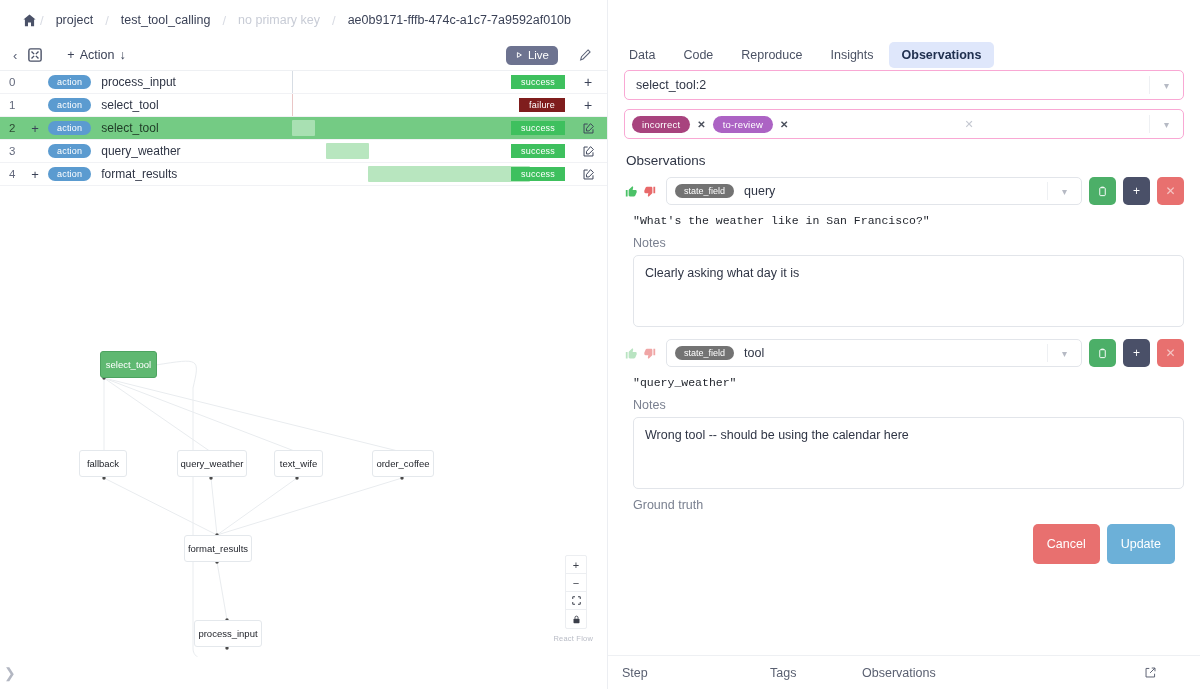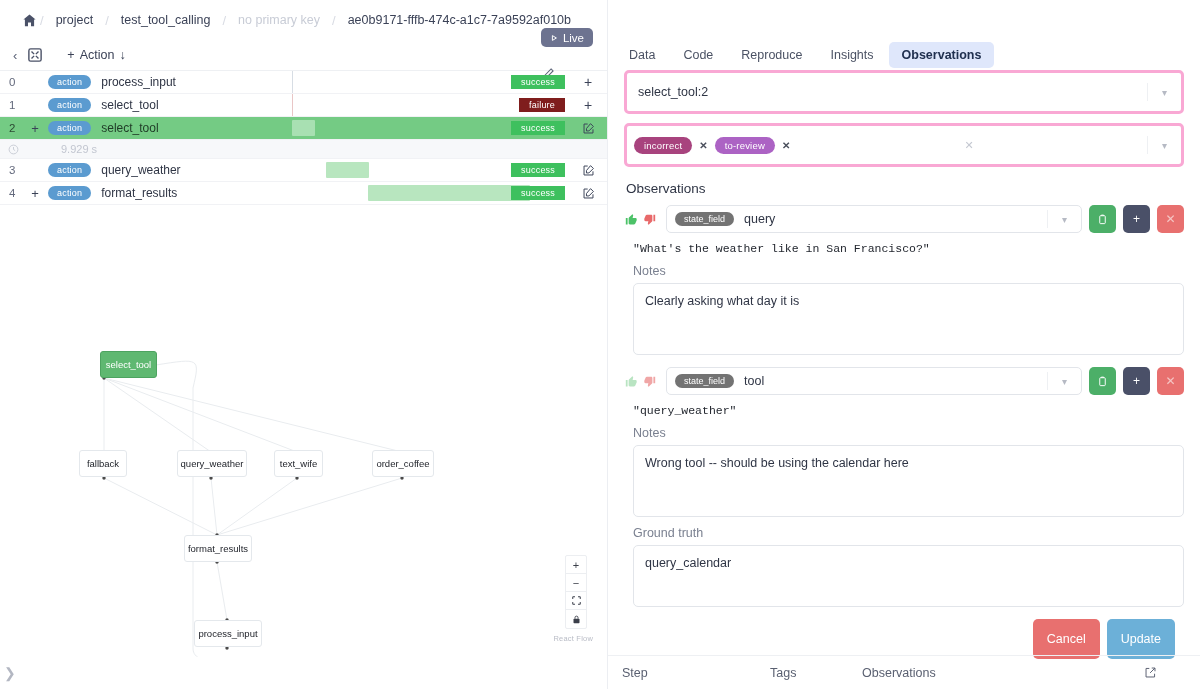--- a/index.html
+++ b/index.html
@@ -21,21 +21,21 @@
   .crumb { font-size: 12.5px; color: #3b4257; padding: 0 10px; white-space: nowrap; }
   .crumb.muted { color: #c8ccd6; }
   .crumb-sep { color: #d8dbe3; font-size: 13px; padding: 0 2px; }
   .home-icon { display: inline-flex; align-items: center; justify-content: center; color: #4b5268; width: 18px; height: 18px; }
 
   
   .toolbar { height: 30px; display: flex; align-items: center; padding: 0 14px 0 10px; gap: 6px; position: relative; }
   .tb-chev { color: #5d6479; font-size: 13px; padding: 0 3px; cursor: pointer; }
   .tb-grid { width: 17px; height: 17px; display: flex; align-items: center; justify-content: center; color: #4a5167; cursor: pointer; }
   .tb-action { display: flex; align-items: center; gap: 5px; font-size: 12.5px; color: #3b4257; margin-left: 18px; cursor: pointer; }
-  .tb-right { margin-left: auto; display: flex; gap: 20px; flex-direction: column; }
+  .tb-right { margin-left: auto; display: flex; align-items: center; gap: 20px; }
   .live-btn {
     background: #6d7390; color: #fff; border-radius: 5px;
     font-size: 11.5px; height: 19px; padding: 0 9px;
     display: inline-flex; align-items: center; gap: 5px; cursor: pointer;
     border: none;
   }
   .pencil { color: #5d6479; width: 15px; height: 15px; display: inline-flex; cursor: pointer; }
 
   
   .trace { border-top: 1px solid #eef0f3; }
@@ -79,21 +79,21 @@
   .rf-label { position: absolute; right: 14px; bottom: 14px; font-size: 7.5px; color: #b9bcc6; letter-spacing: .2px; }
   .bl-chev { position: absolute; left: 4px; bottom: 8px; color: #b3b7c2; font-size: 14px; cursor: pointer; }
 
   
   .right-pane { width: 592px; height: 689px; position: relative; background: #fff; }
   .tabs { display: flex; align-items: center; gap: 2px; padding: 40px 0 0 8px; height: 70px; }
   .tab { font-size: 12.5px; color: #4b5264; padding: 6px 13px; border-radius: 5px; cursor: pointer; }
   .tab.active { background: #dfe7fb; color: #20304f; font-weight: bold; }
 
   .field-box {
-    margin: 0 16px; height: 44px; border: 3px solid #f9a8d4; border-radius: 5px;
+    margin: 0 16px; height: 30px; border: 1px solid #f9a8d4; border-radius: 5px;
     display: flex; align-items: center; padding: 0 0 0 11px; background: #fff;
   }
   .field-val { font-size: 12.5px; color: #2f3545; }
   .field-caret { margin-left: auto; width: 34px; display: flex; align-items: center; justify-content: center; border-left: 1px solid #eef0f3; height: 18px; color: #b6bac4; font-size: 10px; cursor: pointer; }
   .tag-box { margin-top: 9px; padding-left: 7px; gap: 0; }
   .tagchip { display: inline-flex; align-items: center; height: 17px; border-radius: 9px; color: #fff; font-size: 9.5px; padding: 0 10px; letter-spacing: .2px; }
   .tag-incorrect { background: #a8437e; }
   .tag-review { background: #b濃; background: #ac63c4; }
   .tag-x { font-size: 10px; color: #4a4f5c; padding: 0 7px; cursor: pointer; font-weight: bold; }
   .tag-clear { margin-left: auto; color: #c4c8d1; font-size: 11px; padding-right: 6px; cursor: pointer; }
@@ -223,29 +223,20 @@
           </span>
         <span class="t-status st-success">success</span>
         <span class="t-act">
           <svg width="13" height="13" viewBox="0 0 16 16" fill="none" stroke="currentColor" stroke-width="1.2">
               <path d="M13.5 9v4.5H2.5V2.5H7"></path>
               <path d="M10.5 2l3.5 3.5-5.5 5.5H5.5V8z"></path>
             </svg>
         </span>
       </div>
 
-      <div class="trow duration">
-        <span class="dur-clock">
-          <svg width="11" height="11" viewBox="0 0 16 16" fill="none" stroke="currentColor" stroke-width="1.3">
-              <circle cx="8" cy="8" r="6.4"></circle>
-              <path d="M8 4.4V8l2.4 1.6"></path>
-            </svg>
-        </span>
-        <span class="dur-text">9.929 s</span>
-      </div>
 
       <div class="trow">
         <span class="t-idx">3</span>
         <span class="t-plus"></span>
         <span class="t-badge">action</span>
         <span class="t-label">query_weather</span>
         <span class="t-gantt">
             <i class="bar" style="left:14.5%;width:17.5%"></i>
           </span>
         <span class="t-status st-success">success</span>
@@ -426,21 +417,20 @@
             <path d="M6.3 2.5V1.6h3.4v.9"></path>
           </svg>
       </button>
       <button class="obs-btn b-navy">+</button>
       <button class="obs-btn b-red">✕</button>
     </div>
     <div class="obs-value">"query_weather"</div>
     <div class="lbl">Notes</div>
     <textarea class="ta" style="">Wrong tool -- should be using the calendar here</textarea>
     <div class="lbl">Ground truth</div>
-    <textarea class="ta" style="height: 62px;">query_calendar</textarea>
 
     <div class="actions">
       <button class="btn btn-cancel">Cancel</button>
       <button class="btn btn-update">Update</button>
     </div>
 
     <div class="footer-bar">
       <span class="fcol c1">Step</span>
       <span class="fcol c2">Tags</span>
       <span class="fcol c3">Observations</span>

